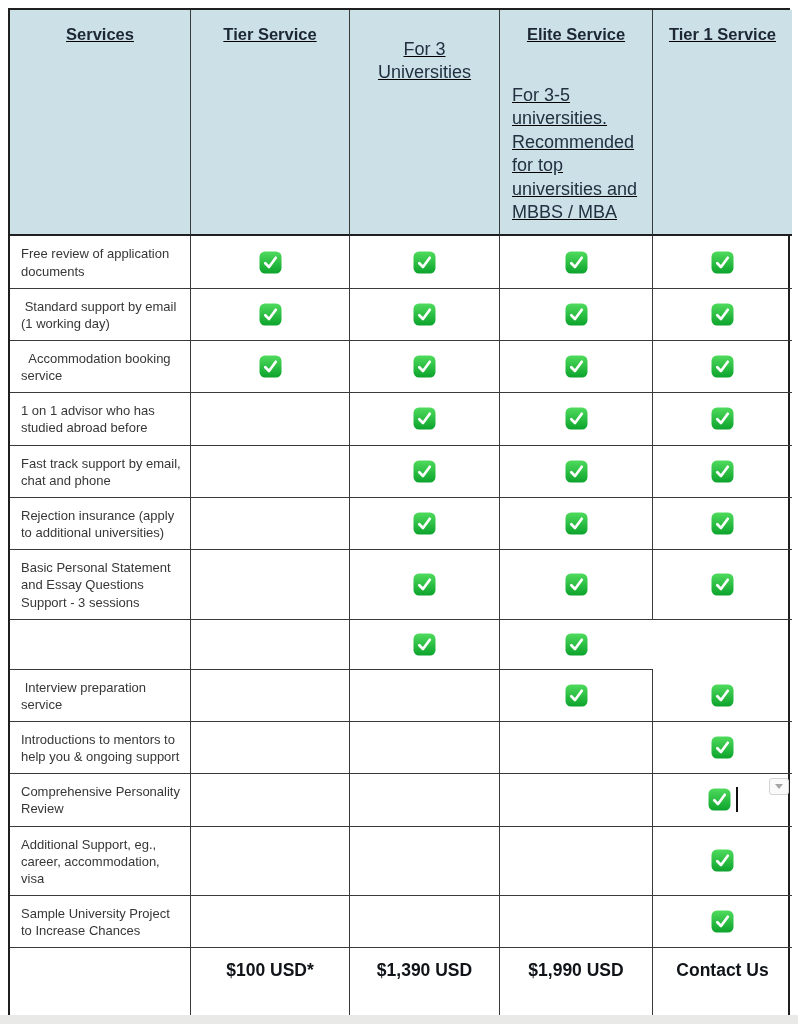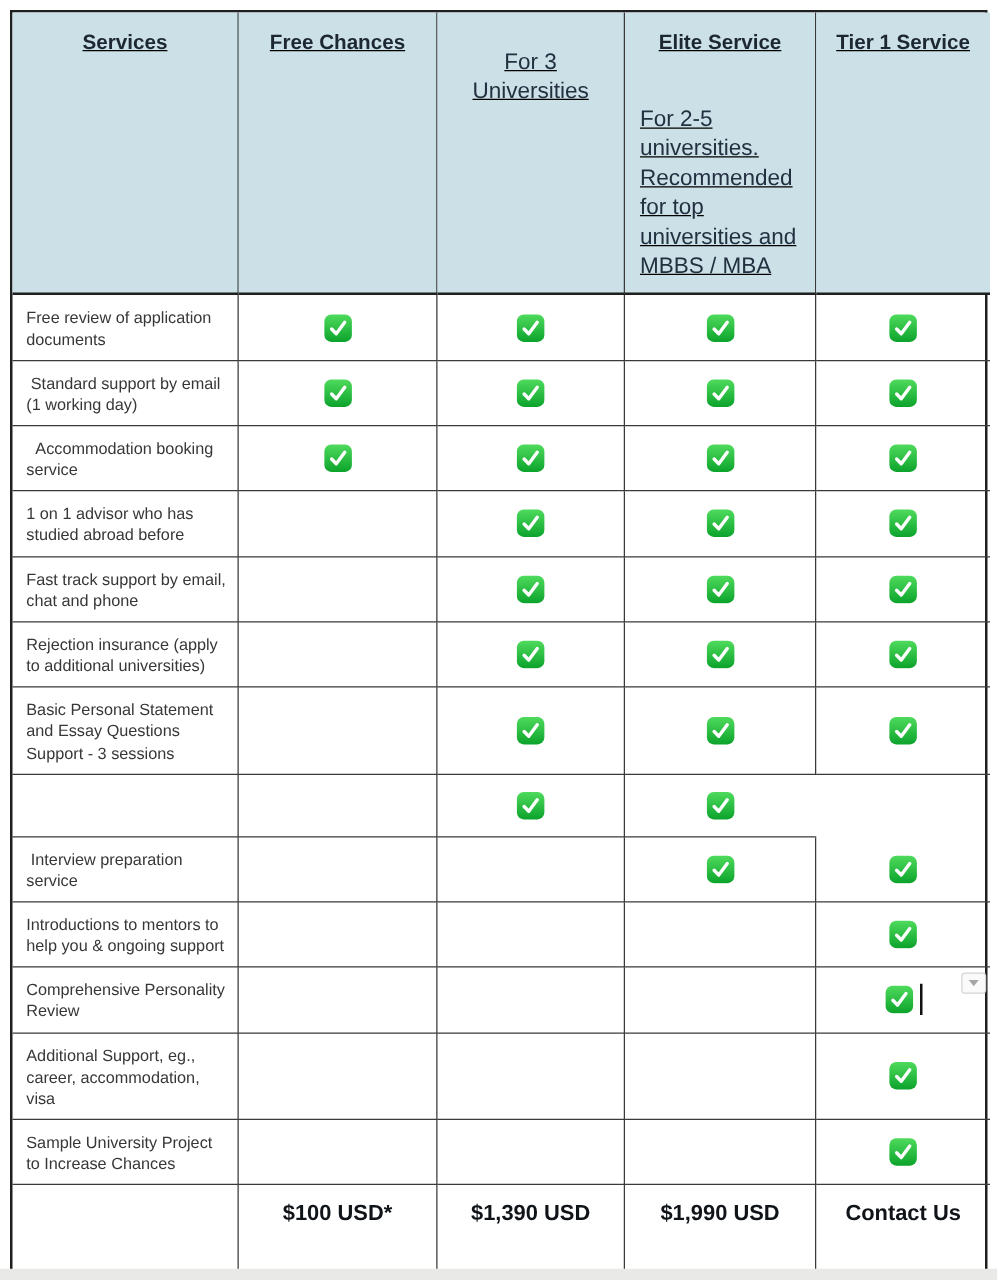--- a/index.html
+++ b/index.html
@@ -101,29 +101,29 @@
 
 <div class="page">
   <div class="table">
 
     <div class="t-row">
       <div class="cell hdr">
         <span class="hdr-title">Services</span>
         <div class="hdr-sub"></div>
       </div>
       <div class="cell hdr">
-        <span class="hdr-title">Free Chances</span>
+        <span class="hdr-title">Tier Service</span>
         <div class="hdr-sub"></div>
       </div>
       <div class="cell hdr">
         <div class="hdr-sub">For 3 Universities</div>
       </div>
       <div class="cell hdr hdr-elite">
         <span class="hdr-title">Elite Service</span>
-        <div class="hdr-sub">For 2-5 universities. Recommended for top universities and MBBS / MBA</div>
+        <div class="hdr-sub">For 3-5 universities. Recommended for top universities and MBBS / MBA</div>
       </div>
       <div class="cell hdr">
         <span class="hdr-title">Tier 1 Service</span>
       </div>
     </div>
 
     <div>
   <div class="t-row feature-row">
     <div class="cell row-label">Free review of application documents</div>
   <div class="cell check-cell">

